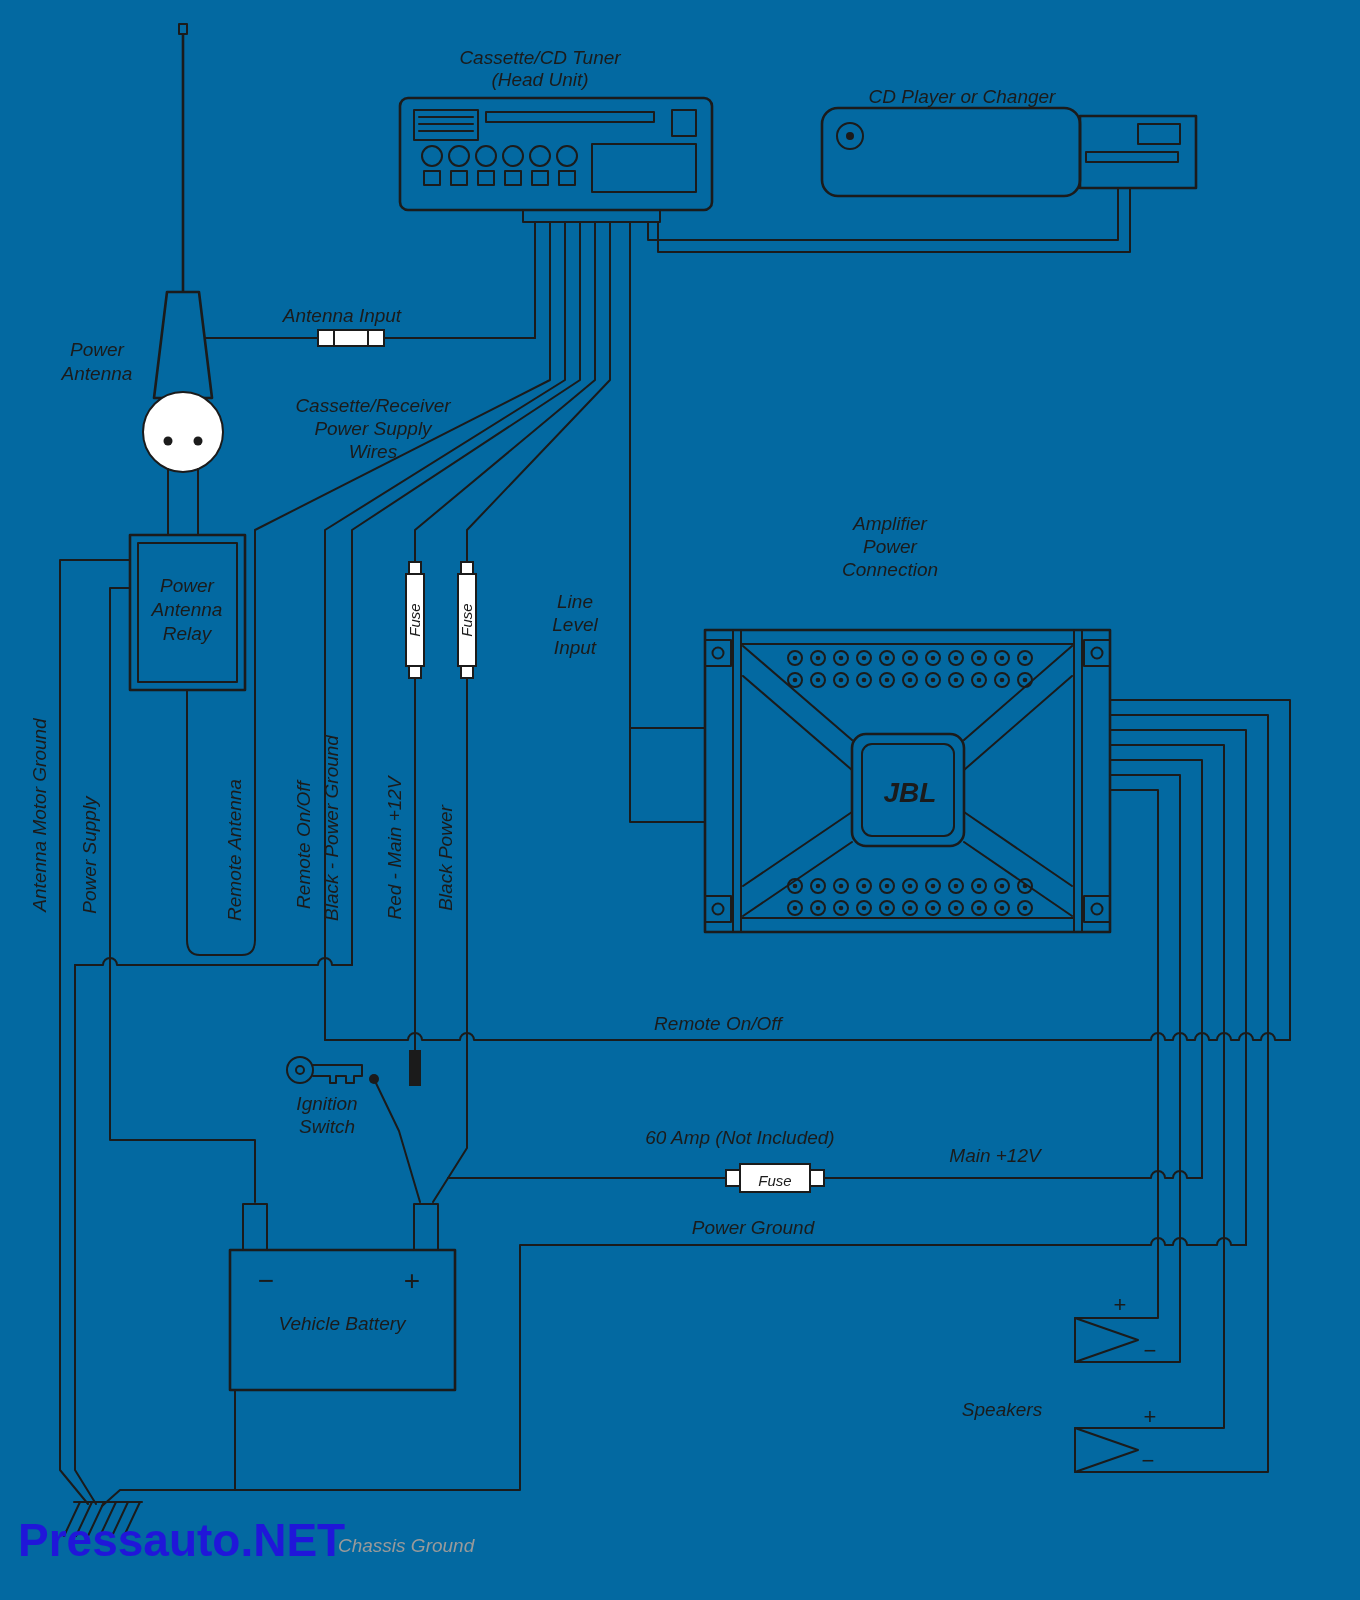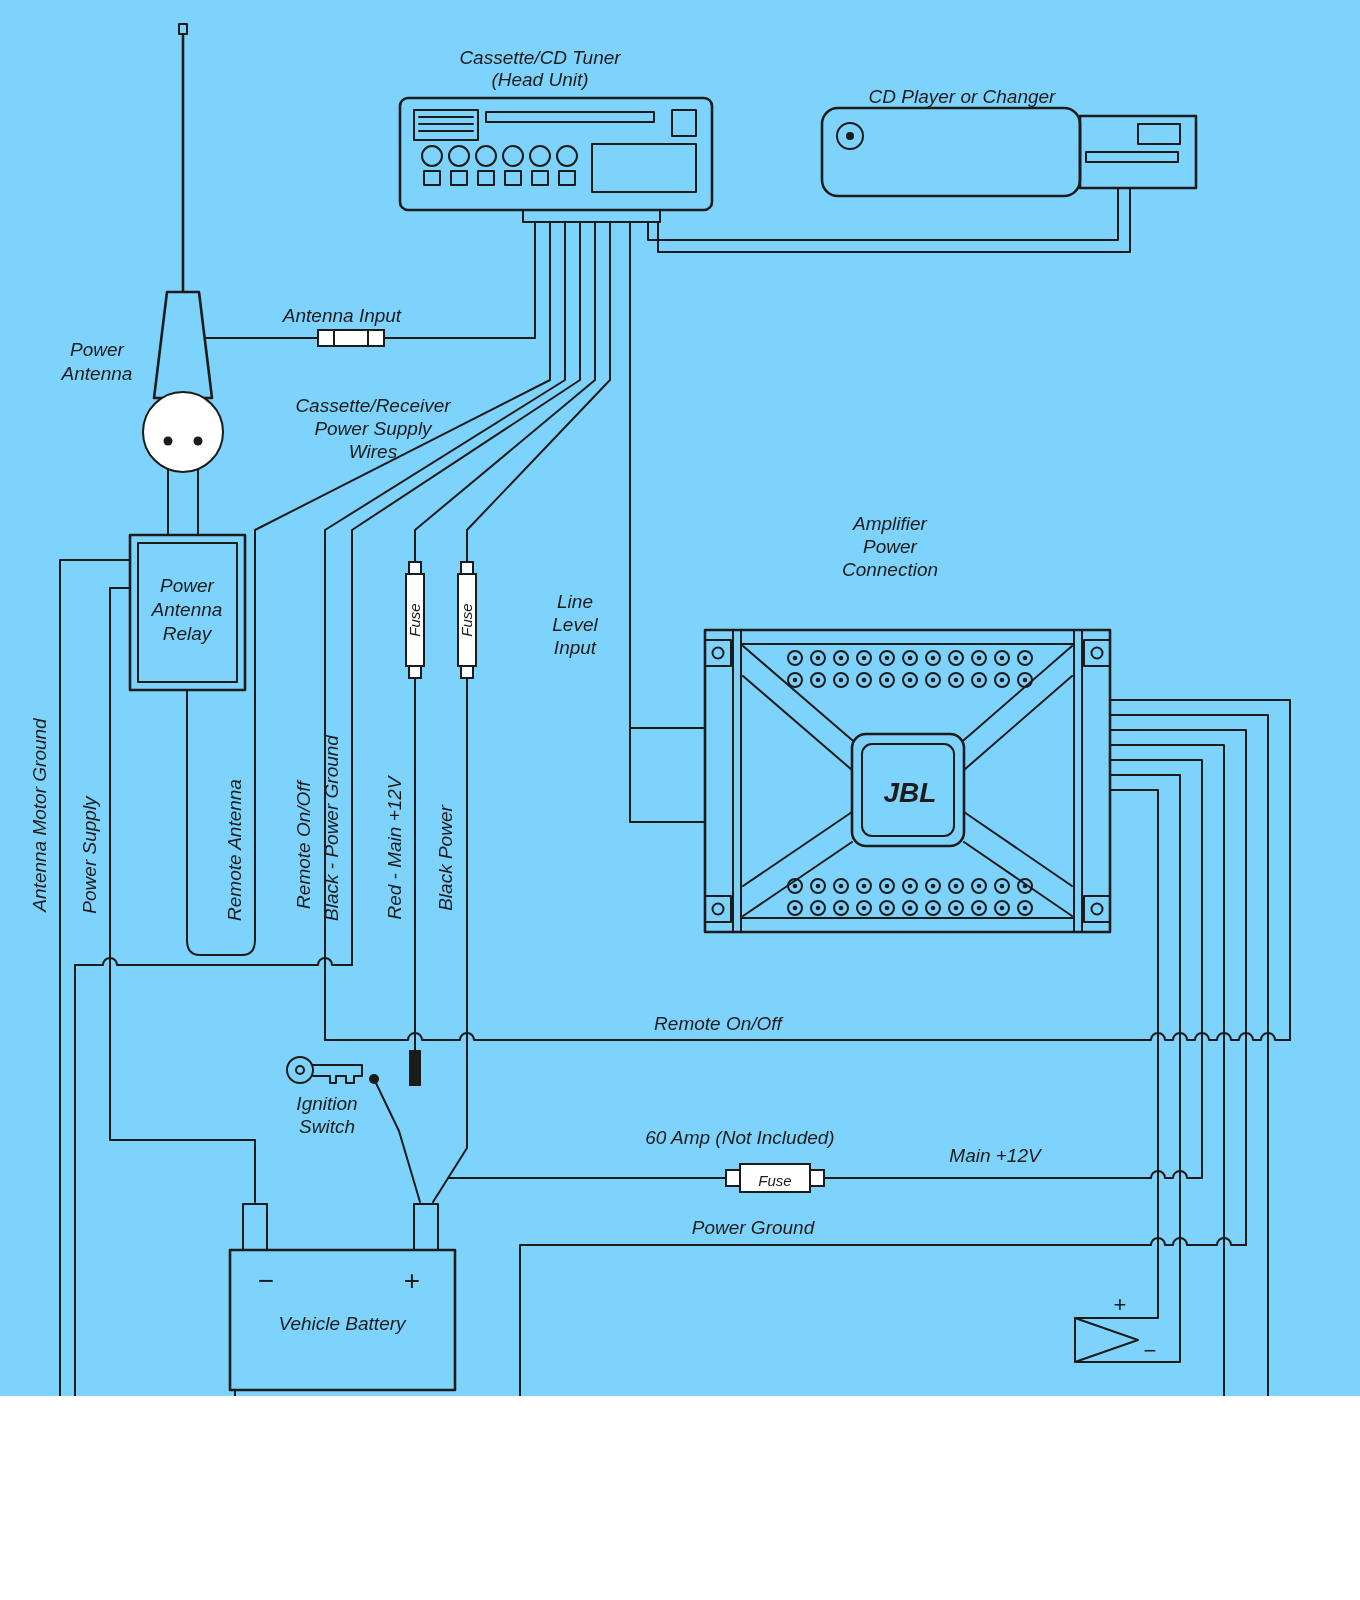--- a/index.html
+++ b/index.html
@@ -1,16 +1,16 @@
 <!DOCTYPE html>
 <html><head>
 <meta charset="utf-8">
 <style>
   html,body{margin:0;padding:0;background:#ffffff;}
-  .page{width:1360px;height:1396px;position:relative;background:#7dd3fc;overflow:hidden;}
+  .page{width:1360px;height:1600px;position:relative;background:#0369a1;overflow:hidden;}
   svg{display:block;}
   .st{fill:none;stroke:#1b1b1b;stroke-width:2;stroke-linecap:round;stroke-linejoin:round;}
   .st3{fill:none;stroke:#1b1b1b;stroke-width:2.6;stroke-linejoin:round;}
   .fillw{fill:#ffffff;stroke:#1b1b1b;stroke-width:2;}
   .dotf{fill:#1b1b1b;stroke:none;}
   .lbl{font:italic 19px "Liberation Sans",sans-serif;fill:#1b1b1b;stroke:none;}
   .lblsm{font:italic 15px "Liberation Sans",sans-serif;fill:#1b1b1b;stroke:none;}
   .sign{font:400 28px "Liberation Sans",sans-serif;fill:#1b1b1b;stroke:none;}
   .signsm{font:400 22px "Liberation Sans",sans-serif;fill:#1b1b1b;stroke:none;}
   .jbl{font:italic 700 28px "Liberation Sans",sans-serif;stroke:none;fill:#1b1b1b;}

